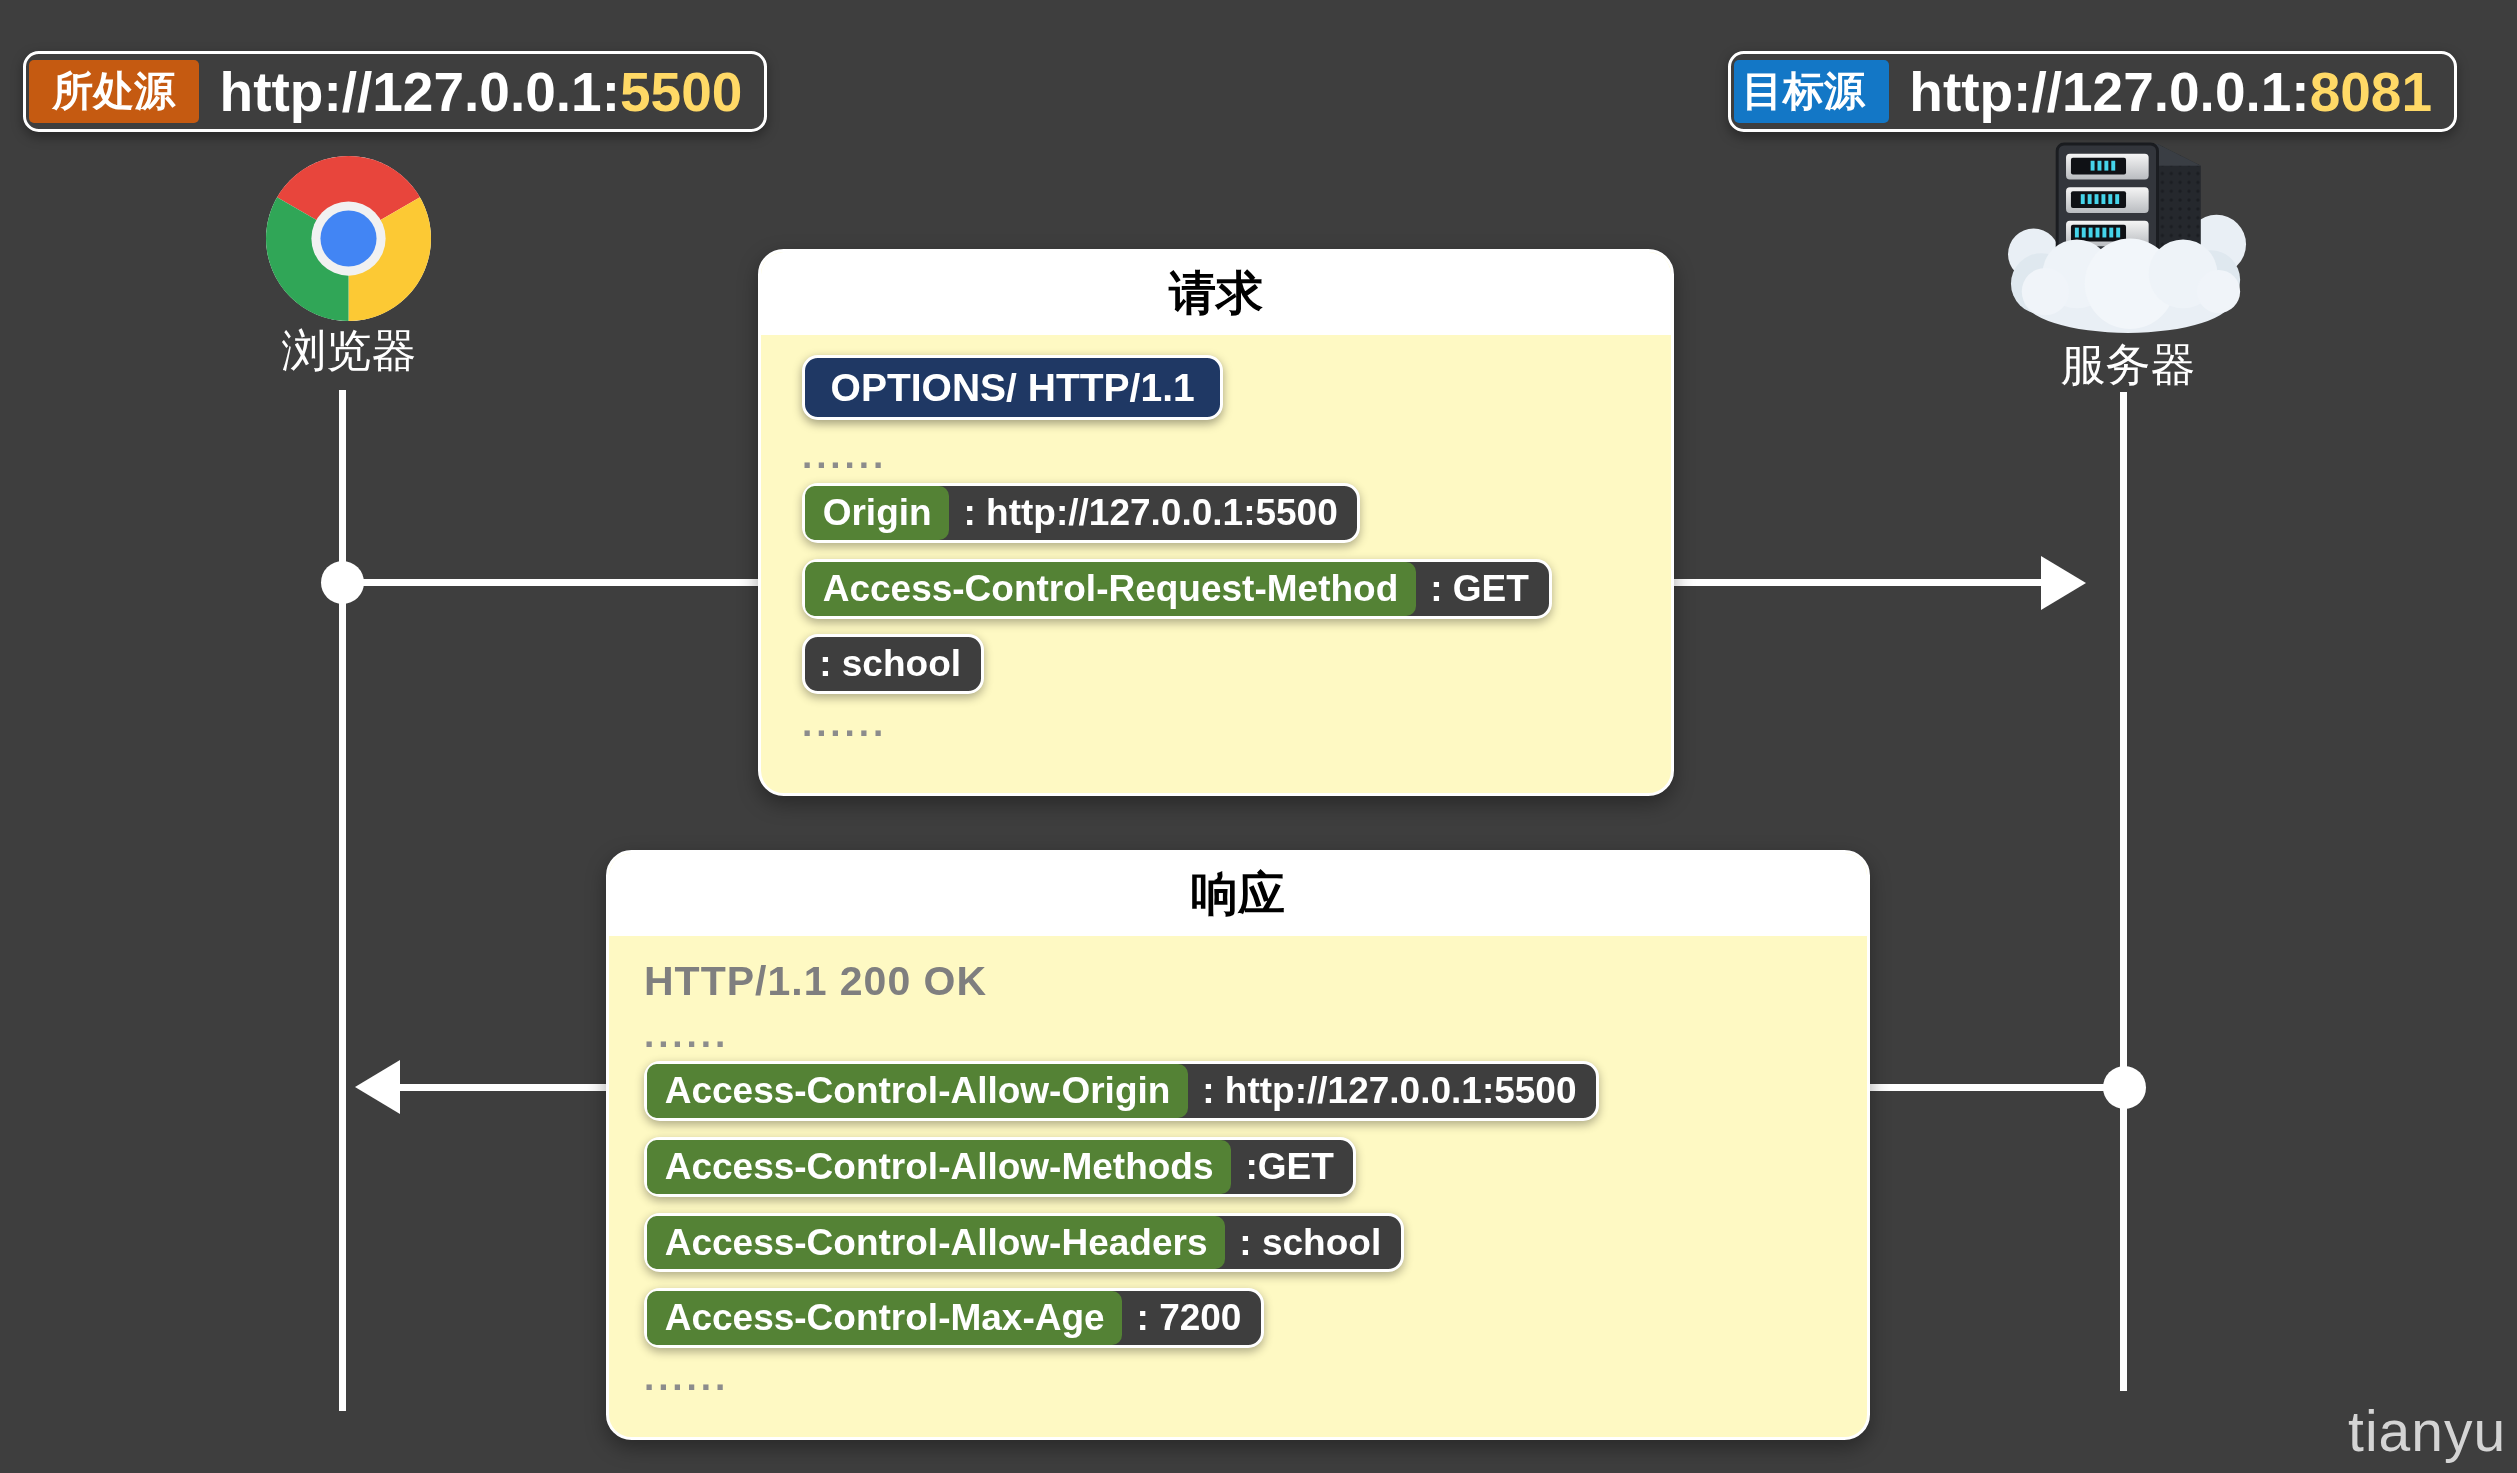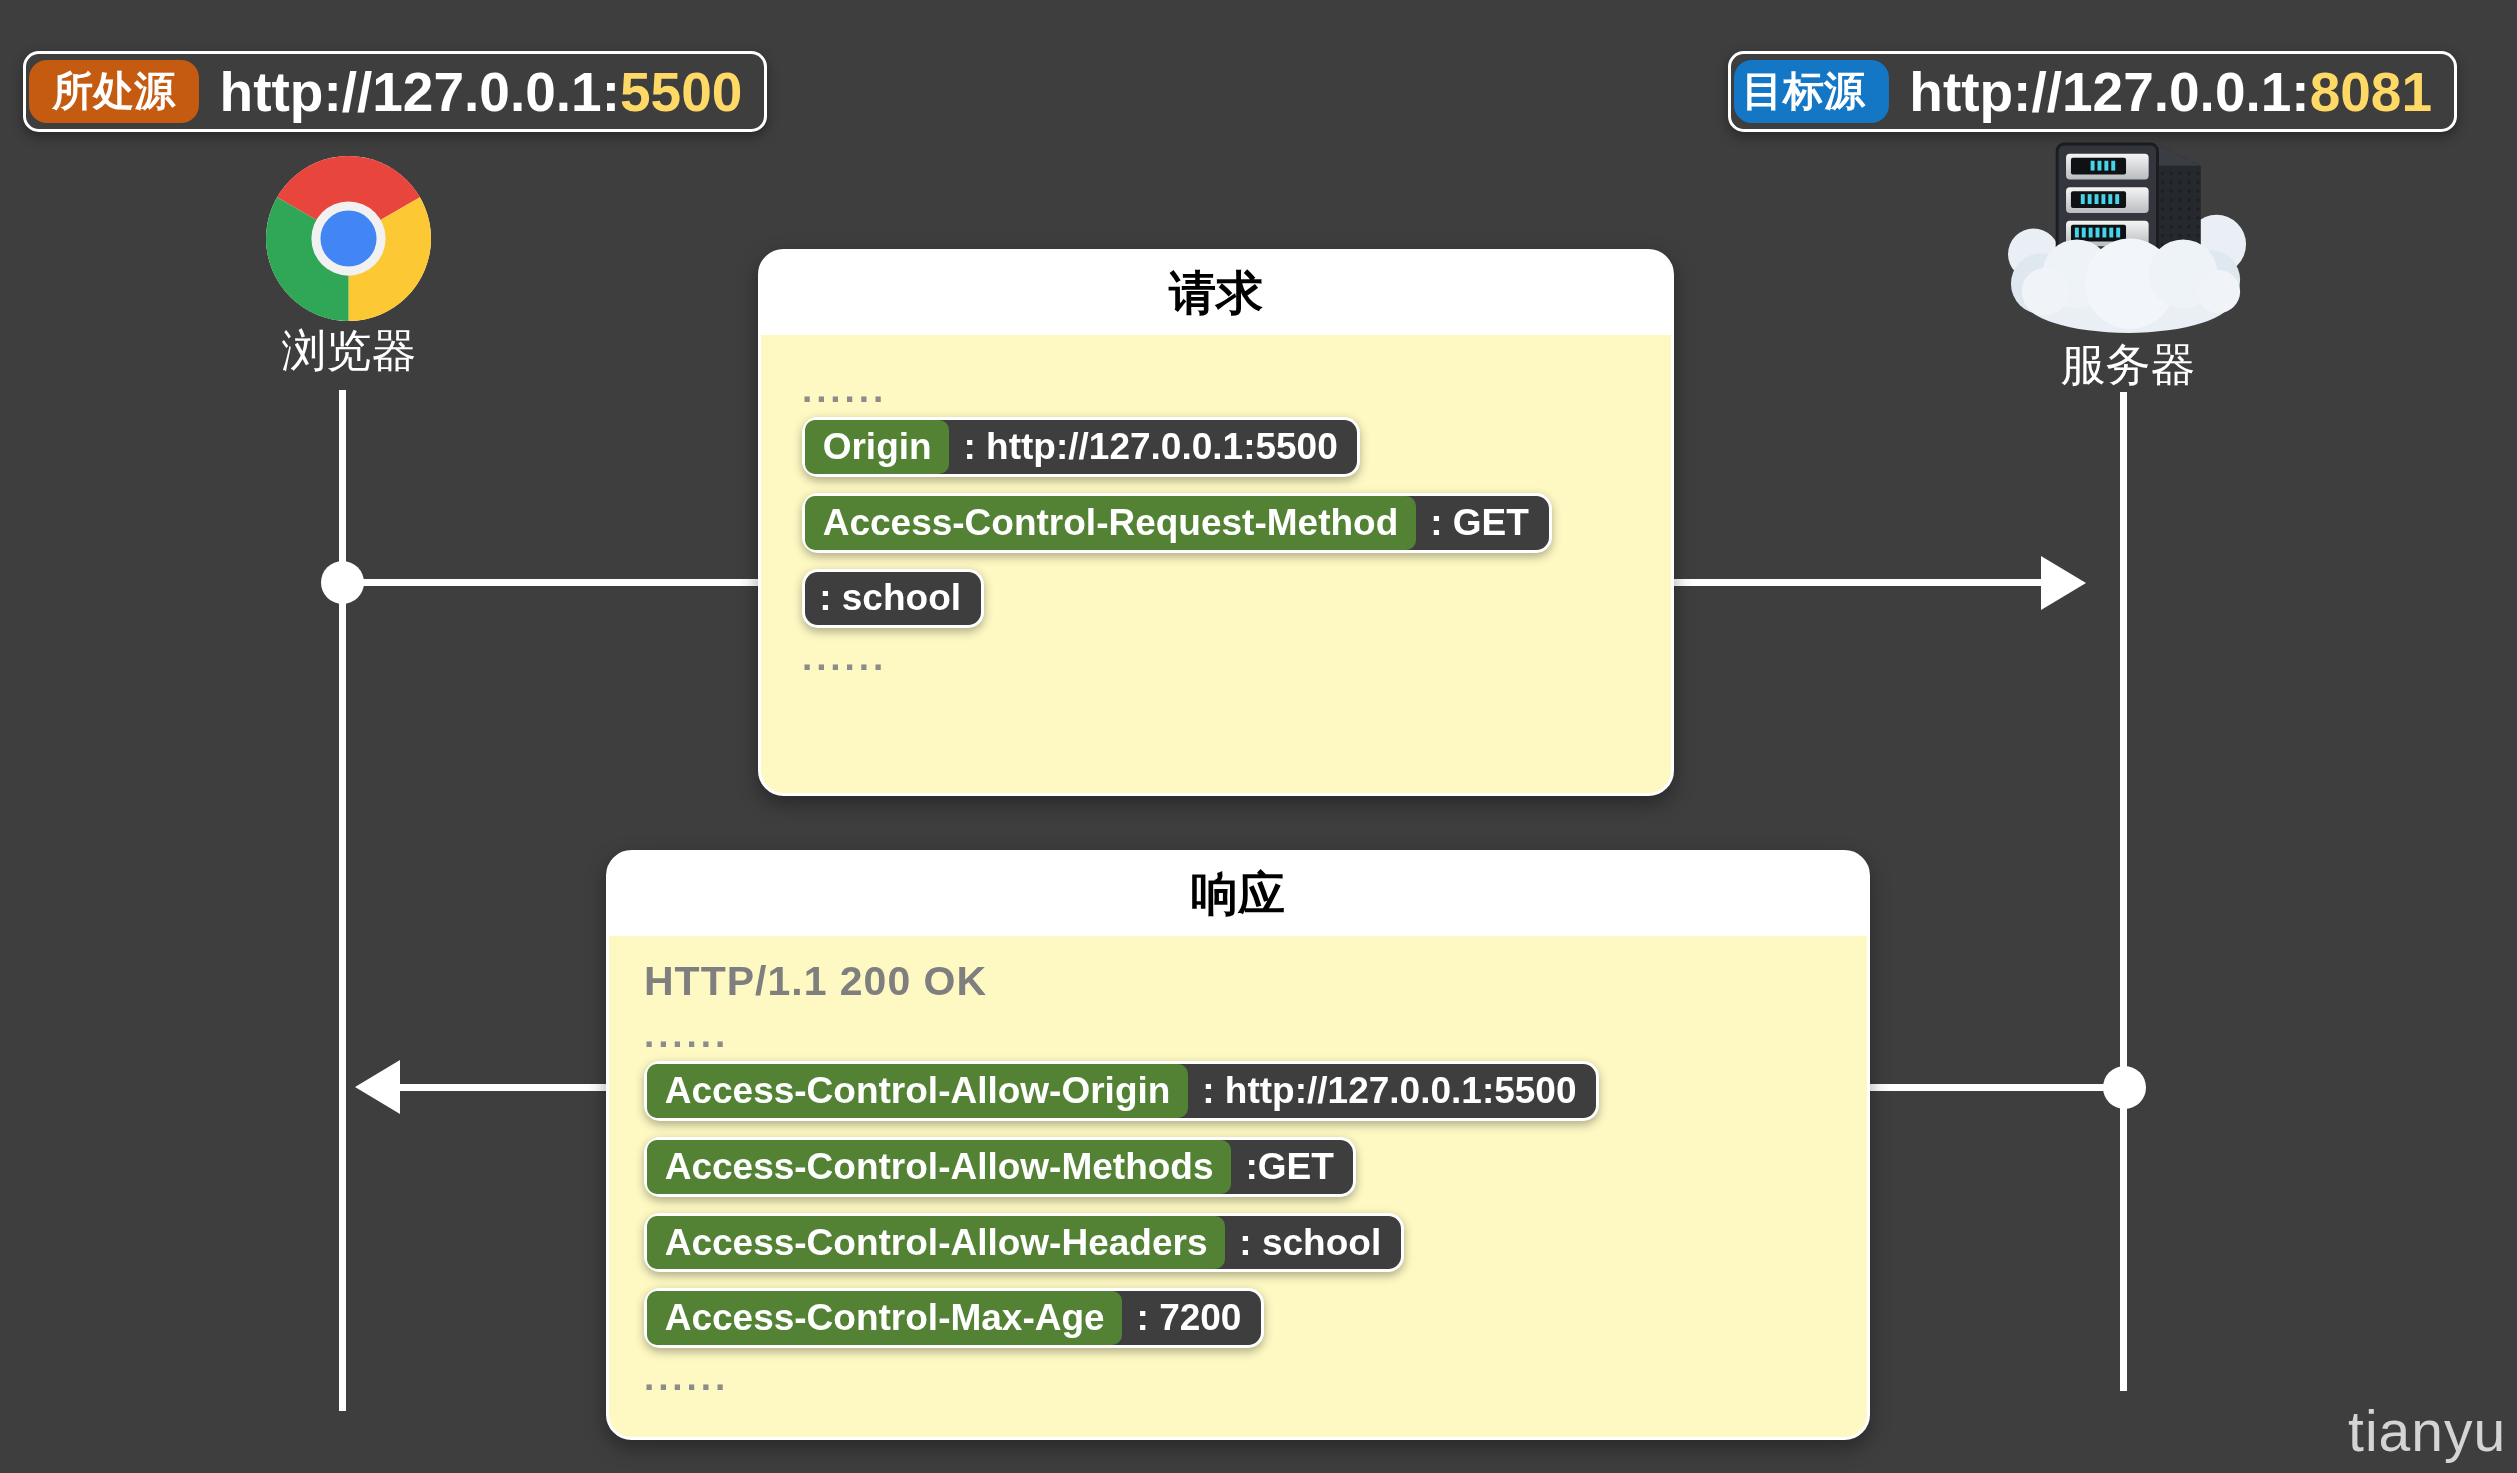--- a/index.html
+++ b/index.html
@@ -12,21 +12,21 @@
   #canvas{position:relative;width:2518px;height:1474px;background:#3E3E3E;}
 
   
   .top-badge{
     position:absolute;display:flex;align-items:center;height:75px;
     border:3.9px solid #fff;border-radius:15.8px;background:#3E3E3E;
     box-shadow:0 4.9px 11.8px rgba(0,0,0,.35);padding-right:21.7px;z-index:5;
   }
   .badge-tag{
     height:63px;margin:3px;display:flex;align-items:center;
-    padding:0 23.6px;border-radius:18px;color:#fff;font-weight:bold;font-size:41px;
+    padding:0 23.6px;border-radius:5px;color:#fff;font-weight:bold;font-size:41px;
   }
   .tag-orange{background:#C55A11;}
   .tag-blue{background:#1377C6;padding-left:8px;}
   .badge-url{font-weight:bold;font-size:55px;color:#fff;margin-left:17.7px;white-space:pre;}
   .badge-port{color:#FFD966;}
 
   
   .actor-label{position:absolute;width:236px;text-align:center;color:#fff;
     font-size:45px;font-weight:400;z-index:4;}
 
@@ -185,20 +185,21 @@
 
   <div class="h-line" style="left:398px;top:1084px;width:1727px;"></div>
   <div class="arrow arrow-left" style="left:355px;top:1060px;"></div>
   <div class="node-dot" style="left:2103px;top:1066px;"></div>
 
   <div class="card" id="request-card">
     <div class="card-header">
       <span class="card-title">请求</span>
     </div>
     <div class="card-body">
+      <span class="options-pill">OPTIONS/ HTTP/1.1</span>
       <div class="dots">......</div>
       <div class="hrow first">
         <span class="hpill">
             <span class="hname">Origin</span>
             <span class="hval"> : http://127.0.0.1:5500</span>
           </span>
       </div>
       <div class="hrow">
         <span class="hpill">
             <span class="hname">Access-Control-Request-Method</span>

